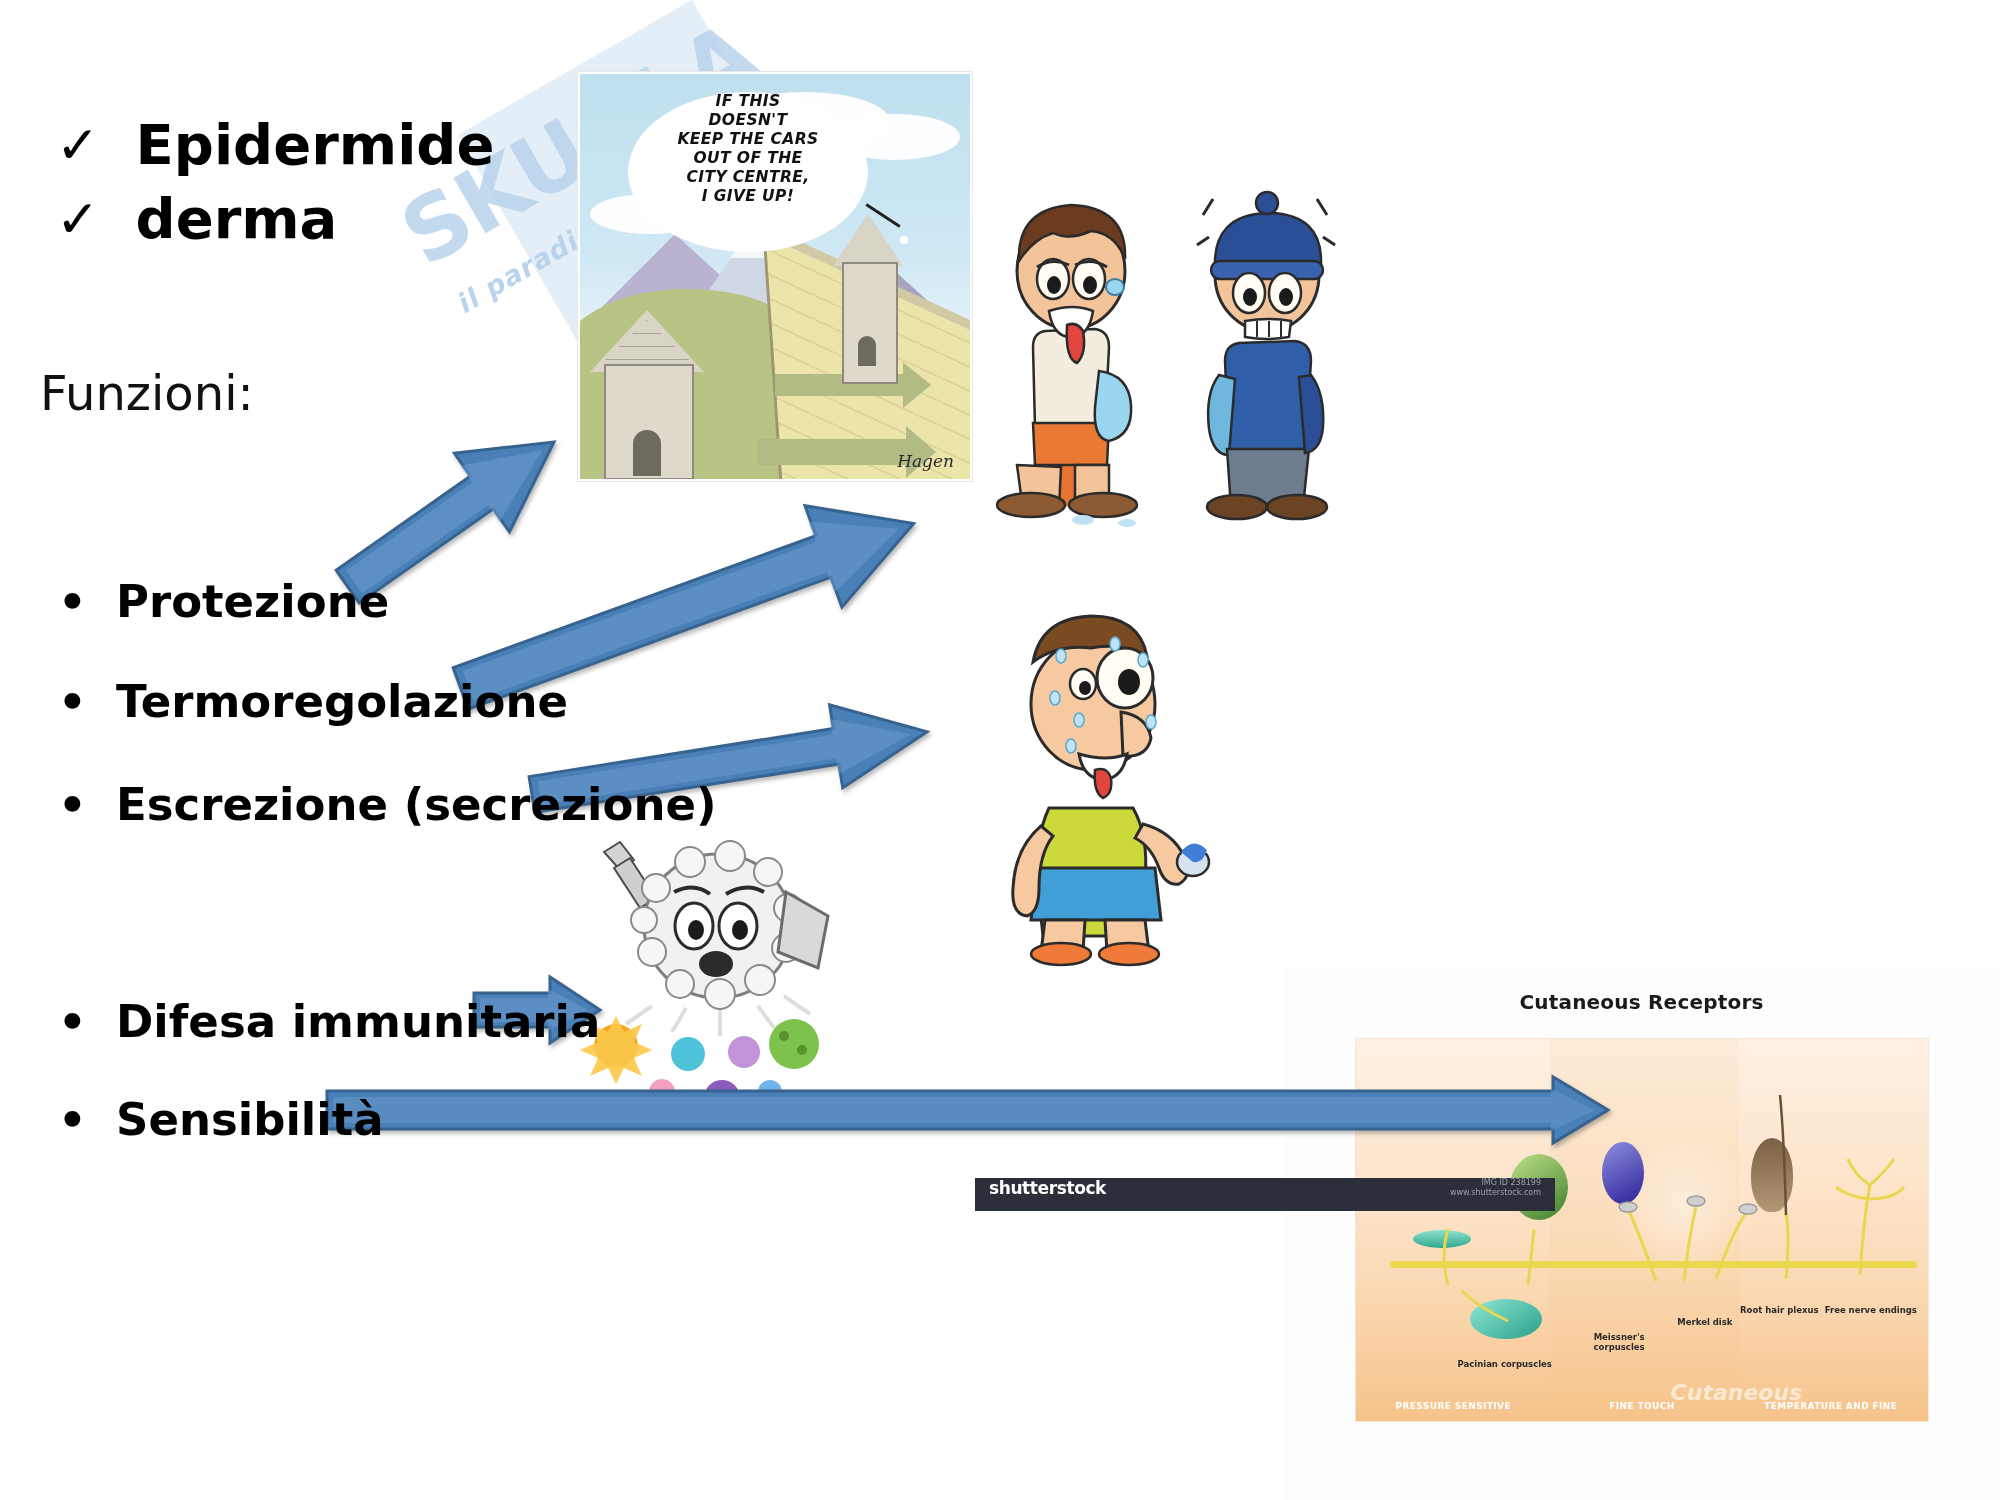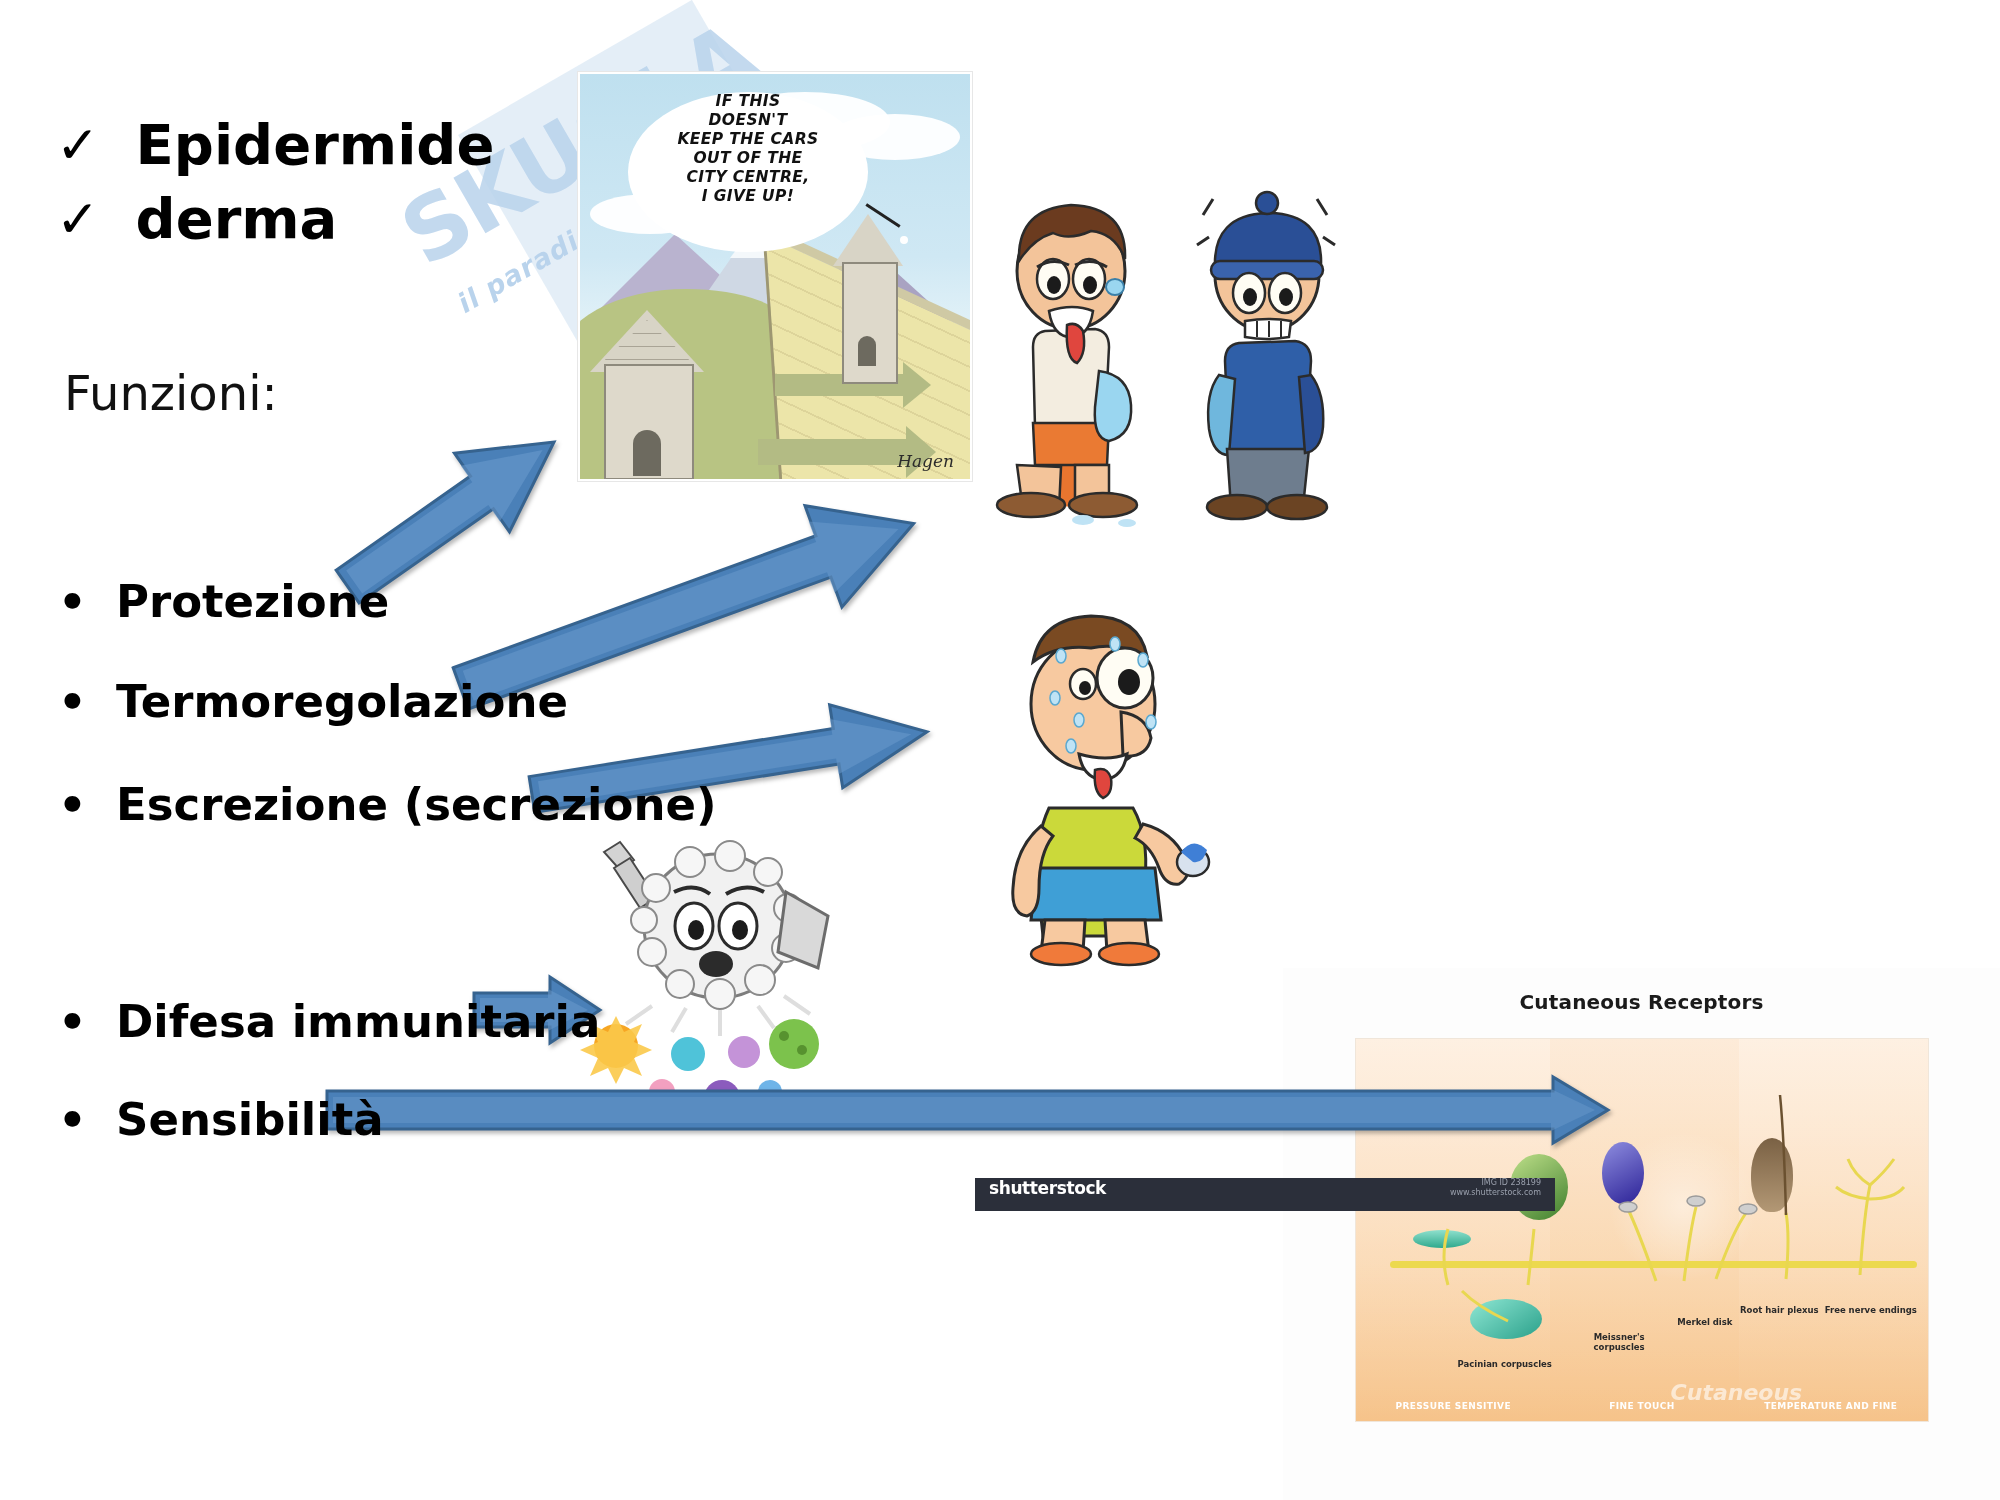--- a/index.html
+++ b/index.html
@@ -34,21 +34,21 @@
   }
   .check-line{
     position:absolute;left:56px;font-size:56px;font-weight:bold;color:#000;
     display:flex;align-items:center;gap:36px;white-space:nowrap;
   }
   .check-line .ck{font-size:52px;font-weight:normal;line-height:1;}
   .line-epi{top:112px;}
   .line-derma{top:186px;}
 
   .funzioni{
-    position:absolute;left:64px;top:365px;font-size:48px;color:#111;
+    position:absolute;left:40px;top:365px;font-size:48px;color:#111;
     font-weight:normal;letter-spacing:0px;
   }
 
   
   .bullet{
     position:absolute;left:58px;display:flex;align-items:baseline;gap:0px;
     font-size:45px;font-weight:bold;color:#000;white-space:nowrap;z-index:6;
   }
   .bullet .dot{width:58px;display:inline-block;font-size:45px;line-height:1;}
   .b1{top:575px;}

